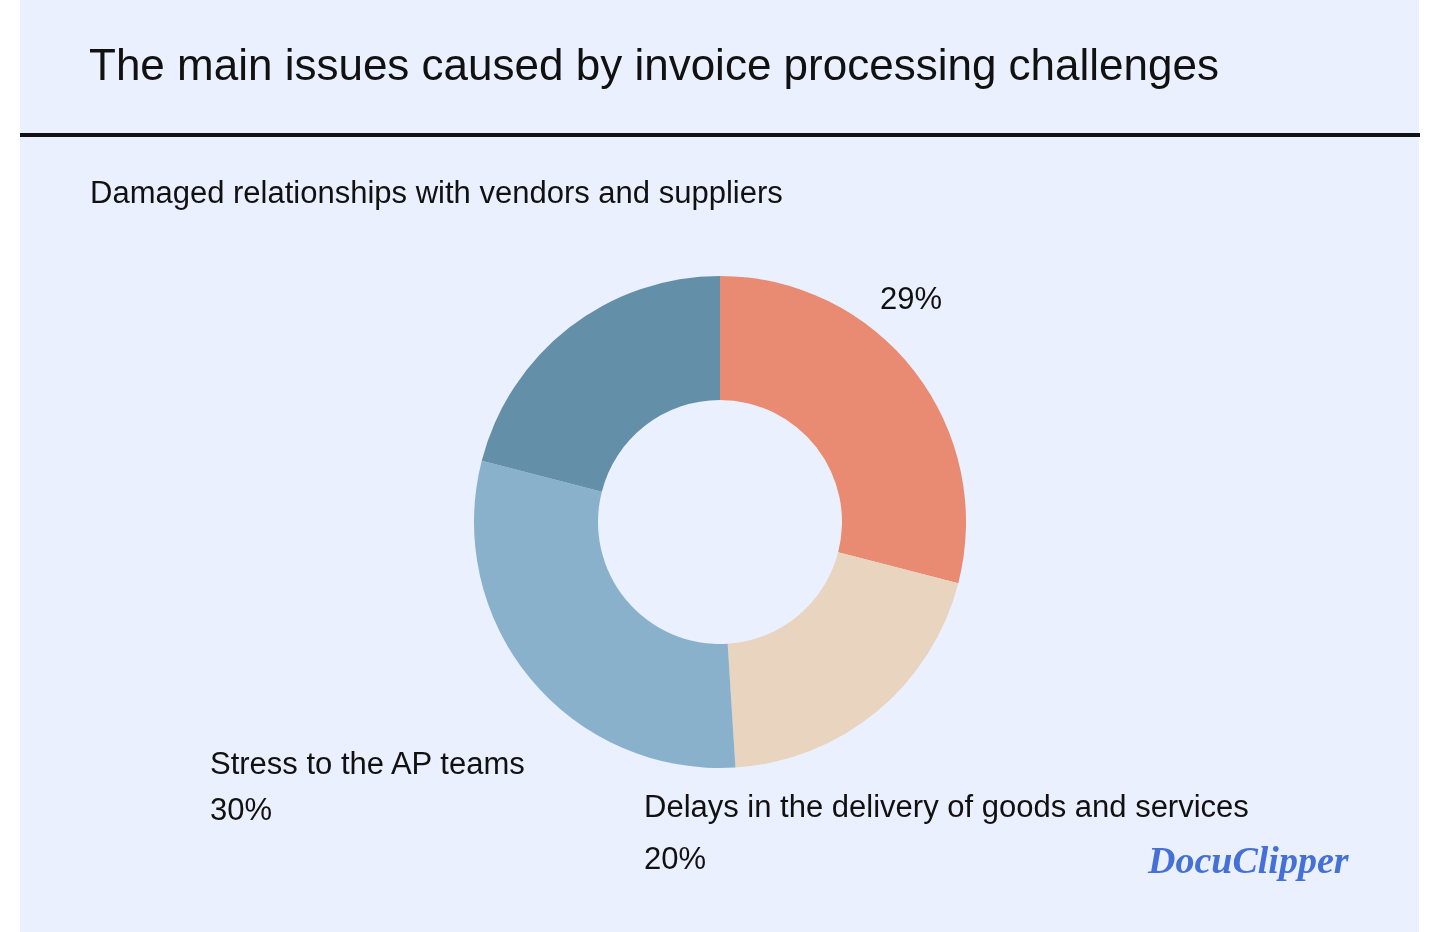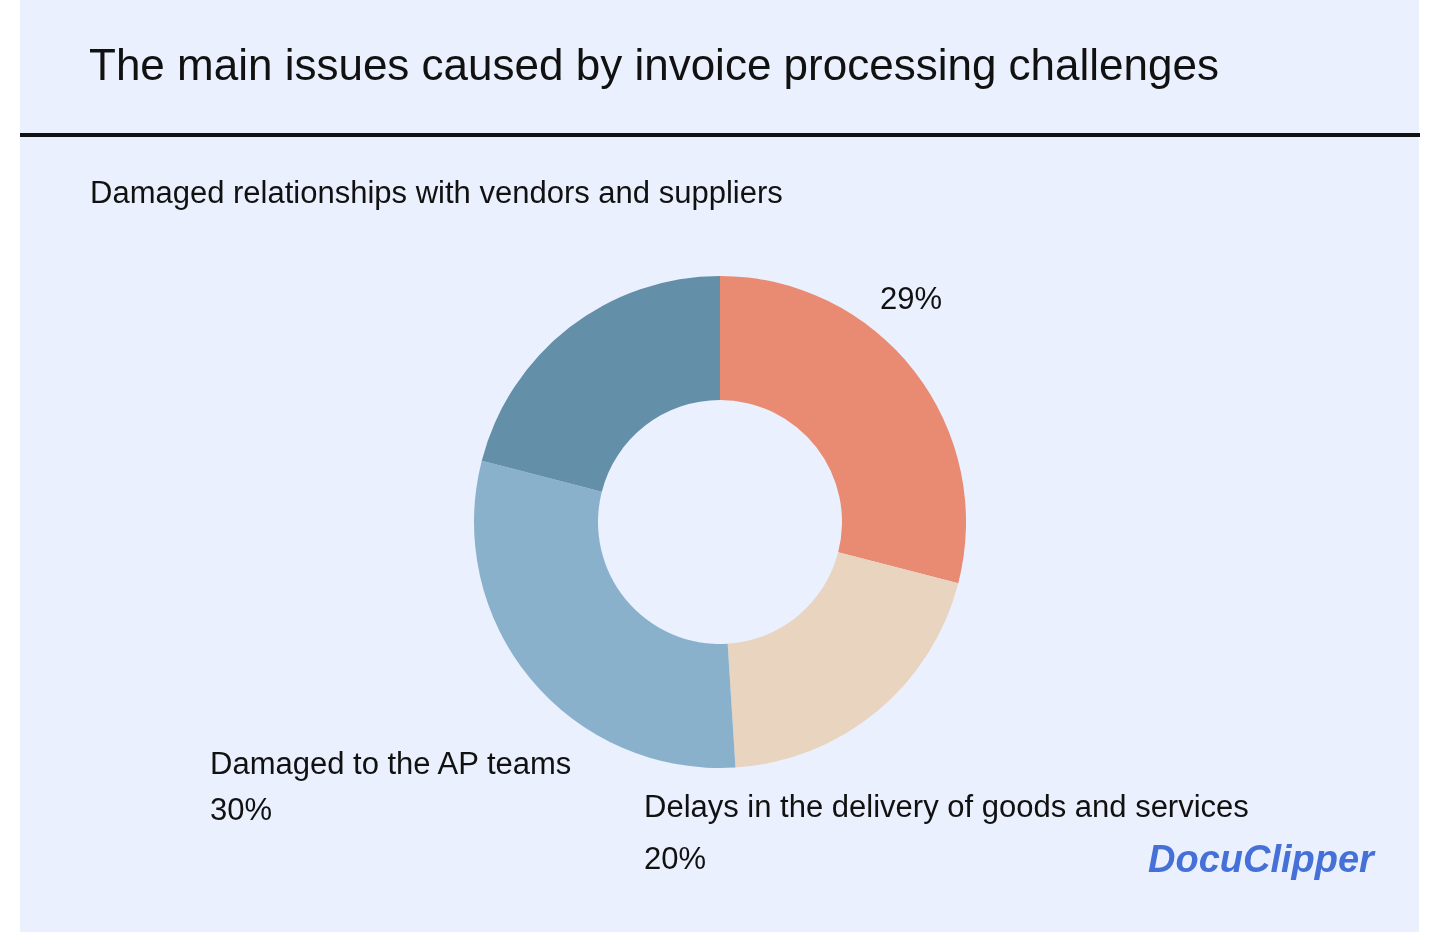--- a/index.html
+++ b/index.html
@@ -2,21 +2,21 @@
 <html><head>
 <meta charset="utf-8">
 <style>
   html, body { margin:0; padding:0; background:#ffffff; }
   body { width:1440px; height:932px; position:relative; overflow:hidden; font-family:"Liberation Sans", sans-serif; }
   .panel { position:absolute; left:20px; top:0; width:1399px; height:932px; background:#eaf0fd; }
   .title { position:absolute; left:0; top:40px; width:1308px; text-align:center; font-size:44px; color:#111; }
   .rule { position:absolute; left:20px; top:133px; width:1400px; height:4px; background:#111; }
   .lbl { position:absolute; font-size:31px; color:#111; text-align:left; line-height:46px; }
   svg.donut { position:absolute; left:0; top:0; }
-  .brand { position:absolute; left:1148px; top:838px; font-family:Liberation Sans, sans-serif; font-style:italic; font-weight:bold; font-size:38px; color:#4470d8; }
+  .brand { position:absolute; left:1148px; top:838px; font-family:Liberation Serif, serif; font-style:italic; font-weight:bold; font-size:38px; color:#4470d8; }
 </style>
 </head>
 <body>
 
 <div class="panel"></div>
 <div class="title">The main issues caused by invoice processing challenges</div>
 <div class="rule"></div>
 
 <svg class="donut" width="1440" height="932">
   <g id="slices">
@@ -27,21 +27,21 @@
     </g>
 </svg>
 
 <div class="lbl" style="left:90px;top:170px;width:785px;">
   <div>Damaged relationships with vendors and suppliers</div>
 </div>
 <div class="lbl" style="left:880px;top:276px;width:200px;">
   <div>29%</div>
 </div>
 <div class="lbl" style="left:210px;top:741px;width:385px;">
-  <div>Damaged to the AP teams</div>
+  <div>Stress to the AP teams</div>
   <div>30%</div>
 </div>
 <div class="lbl" style="left:644px;top:781px;width:705px;line-height:52px;">
   <div>Delays in the delivery of goods and services</div>
   <div>20%</div>
 </div>
 
 <div class="brand">DocuClipper</div>
 
 </body></html>

